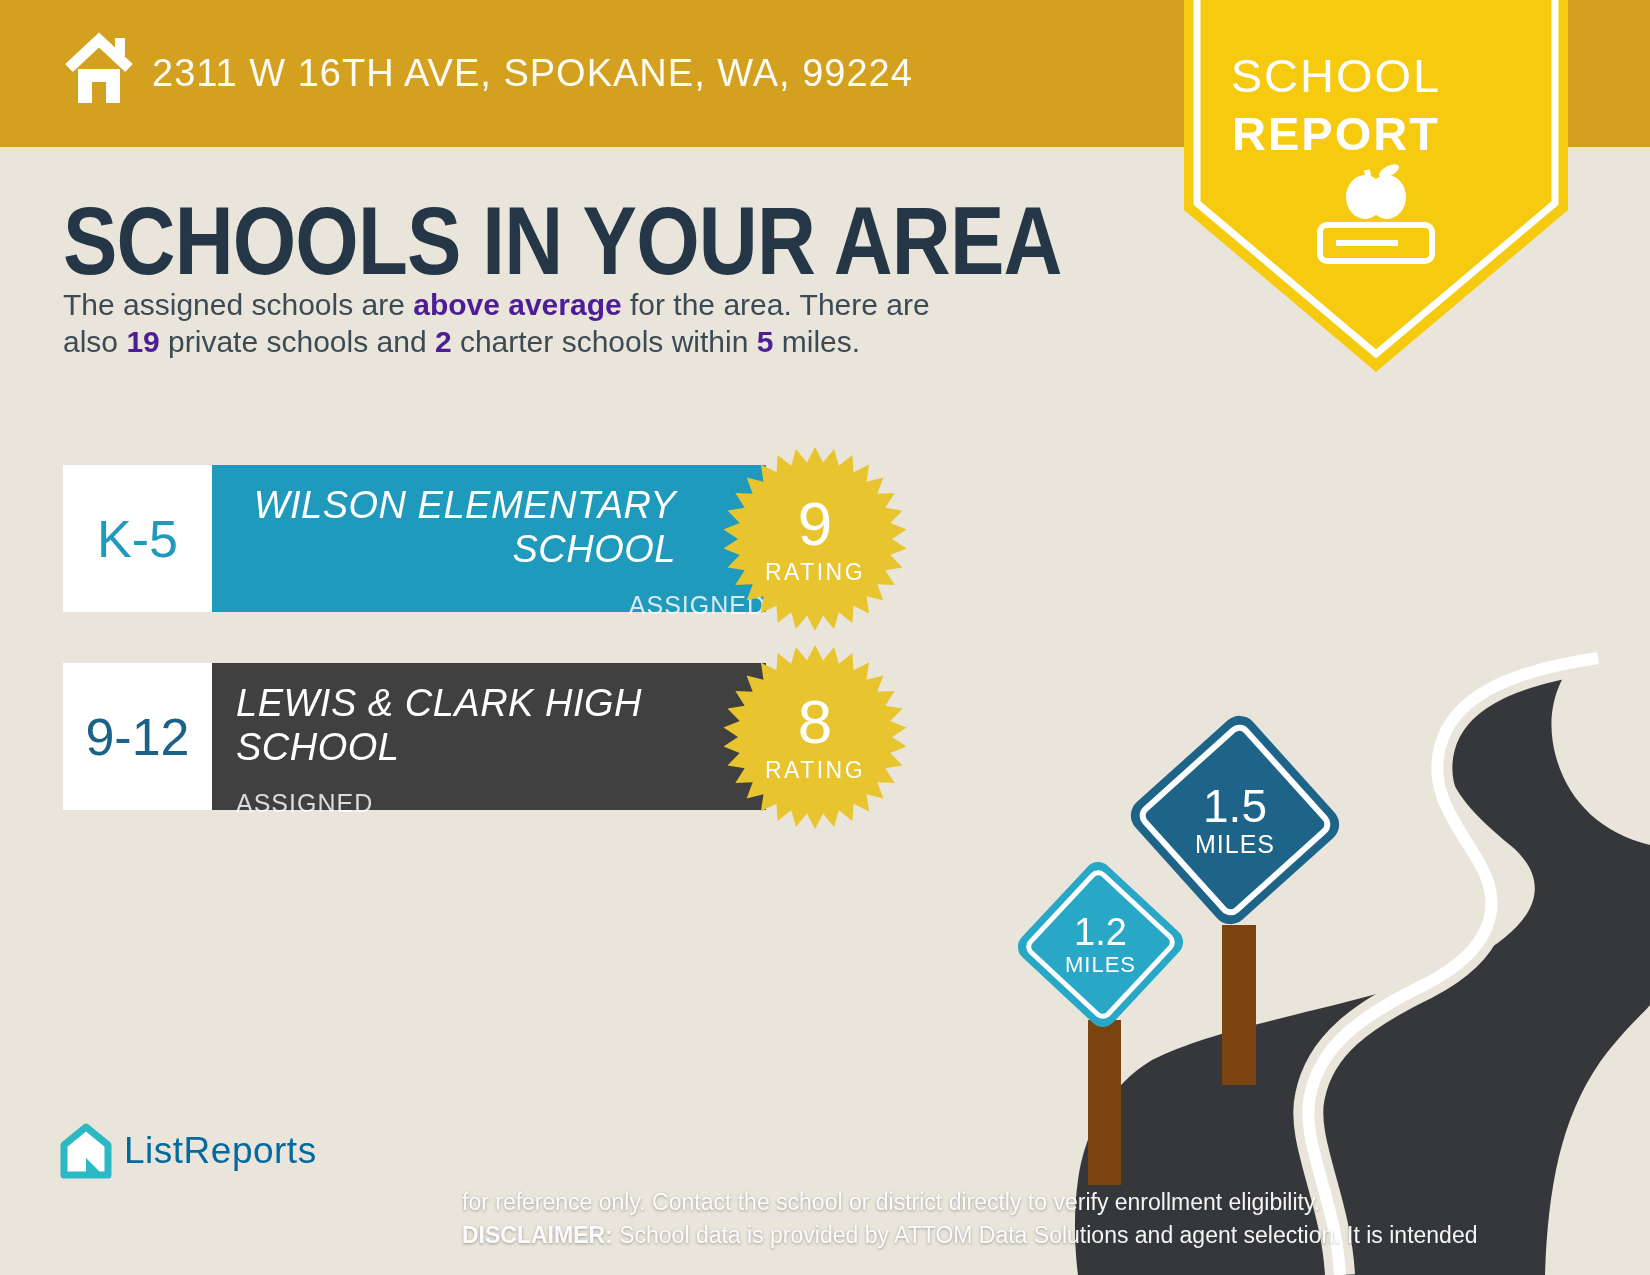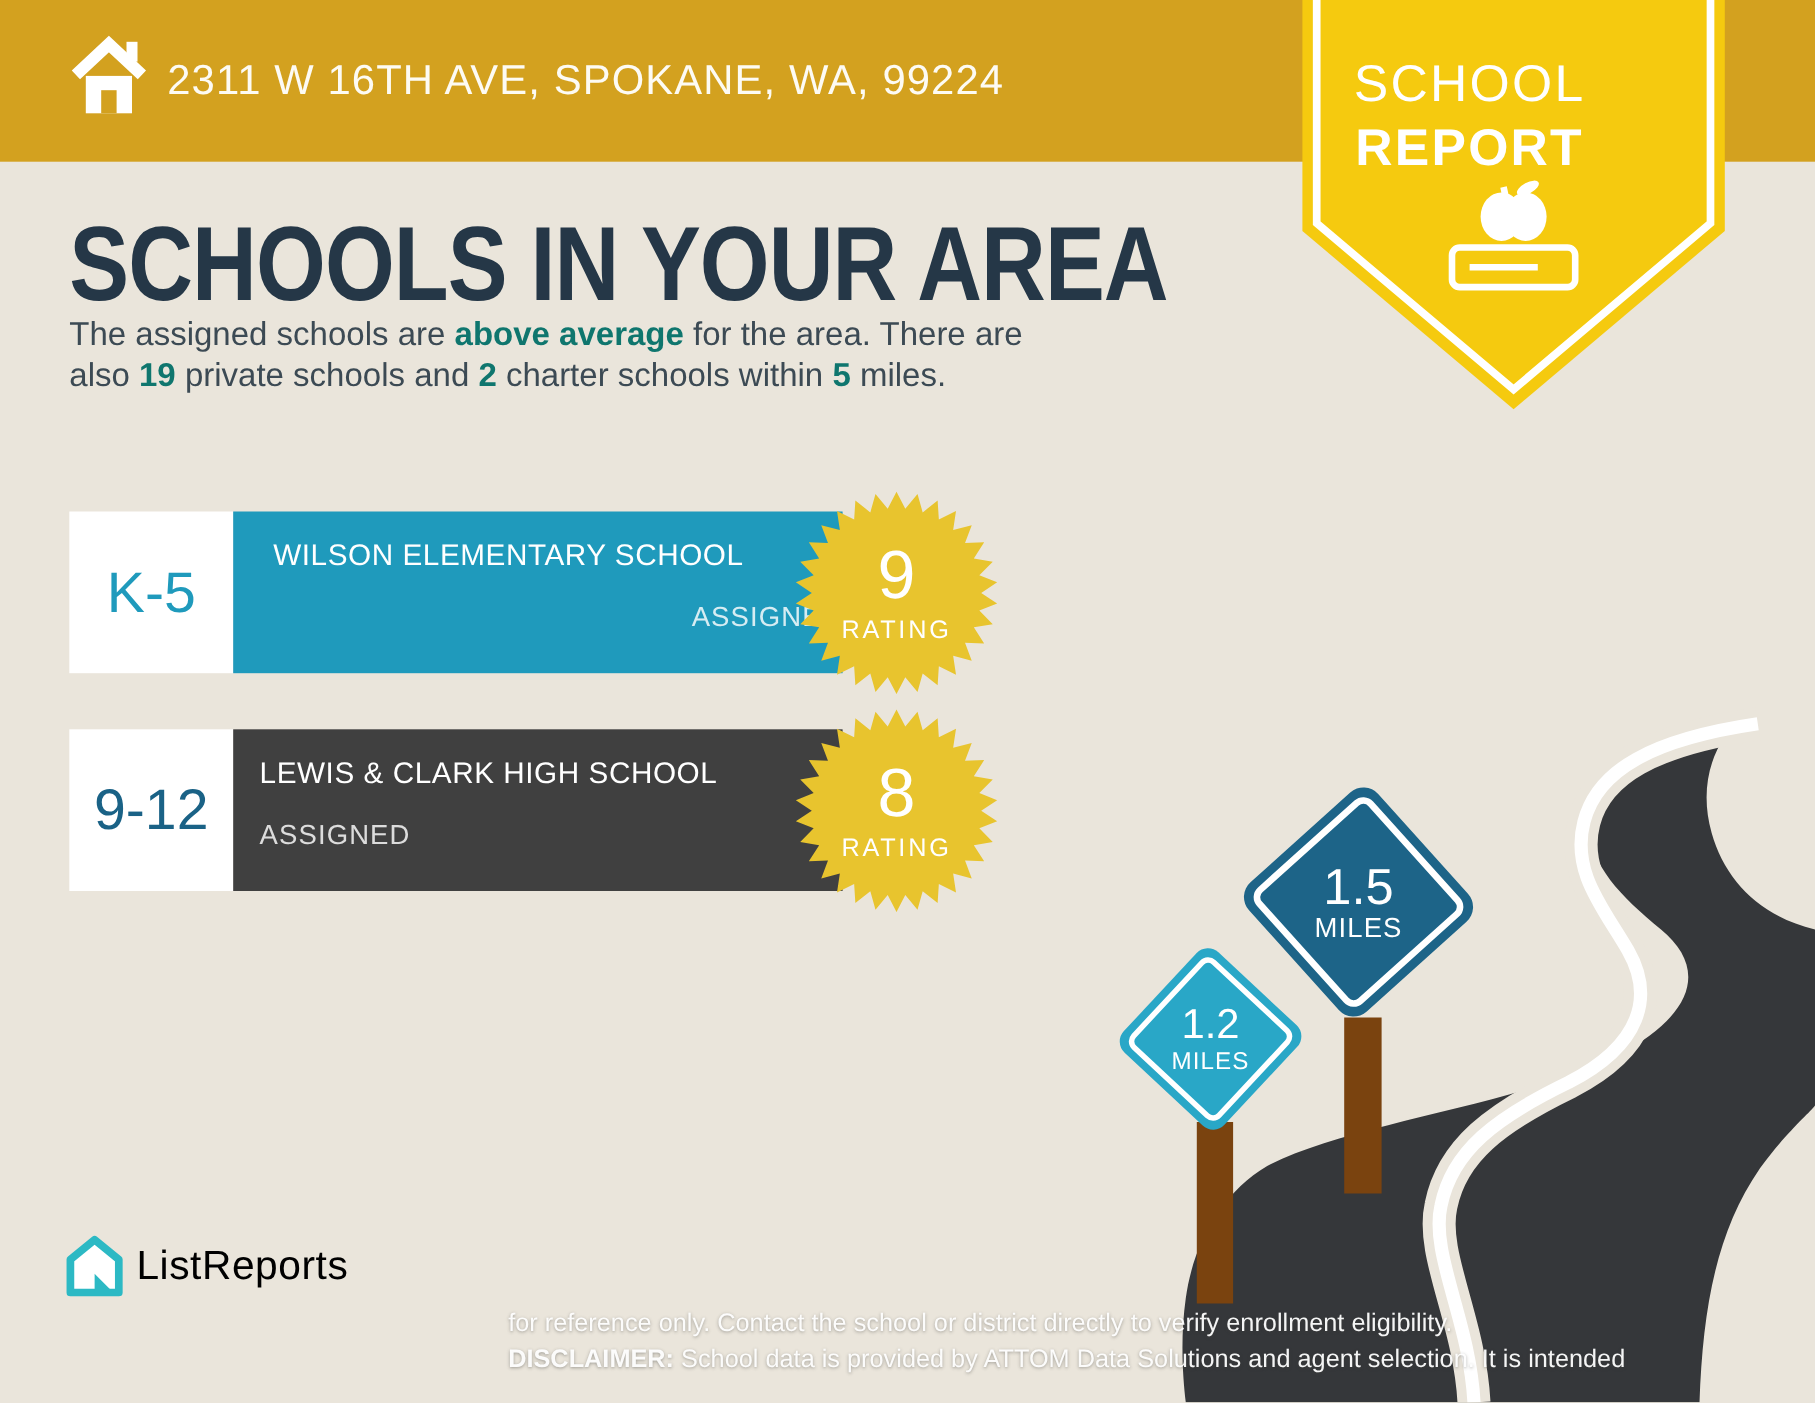--- a/index.html
+++ b/index.html
@@ -18,31 +18,31 @@
   .badge-text{position:absolute;z-index:6;width:304px;left:1184px;top:0;text-align:center;color:#fff;}
   .badge-l1{font-size:47px;letter-spacing:2px;margin-top:48px;}
   .badge-l2{font-size:47px;font-weight:700;letter-spacing:2px;margin-top:3px;}
   .badge-ic{position:absolute;left:1184px;top:158px;width:384px;display:flex;justify-content:center;z-index:6;}
 
   
   .h1{position:absolute;left:63px;top:186px;font-size:96px;font-weight:700;color:#253747;
       letter-spacing:-1px;transform:scaleX(.85);transform-origin:left top;white-space:nowrap;z-index:4;}
   .intro{position:absolute;left:63px;top:286px;width:1060px;font-size:30px;line-height:37px;
          color:#3c4a54;z-index:4;}
-  .intro .seg-b{color:#0f766e;font-weight:700;}
+  .intro .seg-b{color:#4c1d95;font-weight:700;}
 
   
   .row{position:absolute;left:63px;width:703px;height:147px;display:flex;z-index:4;}
   .row1{top:465px;text-align:right;} .row2{top:663px;}
   .grade{width:149px;background:#ffffff;display:flex;align-items:center;justify-content:center;
          font-size:52px;font-weight:500;}
   .row1 .grade{color:#1f9abc;} .row2 .grade{color:#1a6286;}
   .bar{width:554px;color:#fff;padding:18px 0 0 24px;box-sizing:border-box;}
   .row1 .bar{background:#1f9abc;} .row2 .bar{background:#404040;}
-  .sname{font-size:27px;line-height:44px;letter-spacing:.5px;max-width:440px;}
+  .sname{font-size:38px;line-height:44px;letter-spacing:.5px;max-width:440px;font-style:italic;}
   .sstat{font-size:25px;opacity:.82;margin-top:20px;letter-spacing:1px;}
   .burst{position:absolute;left:722px;width:186px;height:186px;z-index:5;}
   .burst1{top:446px;} .burst2{top:644px;}
   .rating{position:absolute;left:722px;width:186px;height:186px;display:flex;flex-direction:column;
           align-items:center;justify-content:center;color:#fff;z-index:6;}
   .rating1{top:446px;} .rating2{top:644px;}
   .rnum{font-size:62px;line-height:62px;}
   .rlab{font-size:23px;letter-spacing:2.5px;margin-top:4px;}
 
   
@@ -64,21 +64,21 @@
              align-items:center;justify-content:center;color:#fff;}
   .sign-15 .sign-text{transform:rotate(-48deg);}
   .sign-12 .sign-text{transform:rotate(-43deg);}
   .sv{font-size:46px;line-height:48px;}
   .sl{font-size:25px;letter-spacing:1px;}
   .sign-12 .sv{font-size:38px;line-height:40px;}
   .sign-12 .sl{font-size:22px;}
 
   
   .logo{position:absolute;left:60px;top:1122px;display:flex;align-items:center;z-index:10;}
-  .logo-name{font-size:37px;color:#000000;font-weight:500;margin-left:12px;letter-spacing:.5px;}
+  .logo-name{font-size:37px;color:#0369a1;font-weight:500;margin-left:12px;letter-spacing:.5px;}
   .disclaimer{position:absolute;left:462px;top:1186px;width:1030px;font-size:23px;line-height:33px;
               color:rgba(255,255,255,.95);text-shadow:0 1px 3px rgba(60,60,55,.45);z-index:10;}
   .disclaimer .seg-b{font-weight:700;}
 </style>
 </head>
 <body>
 
 <div class="stage">
 
   <div class="banner"></div>

